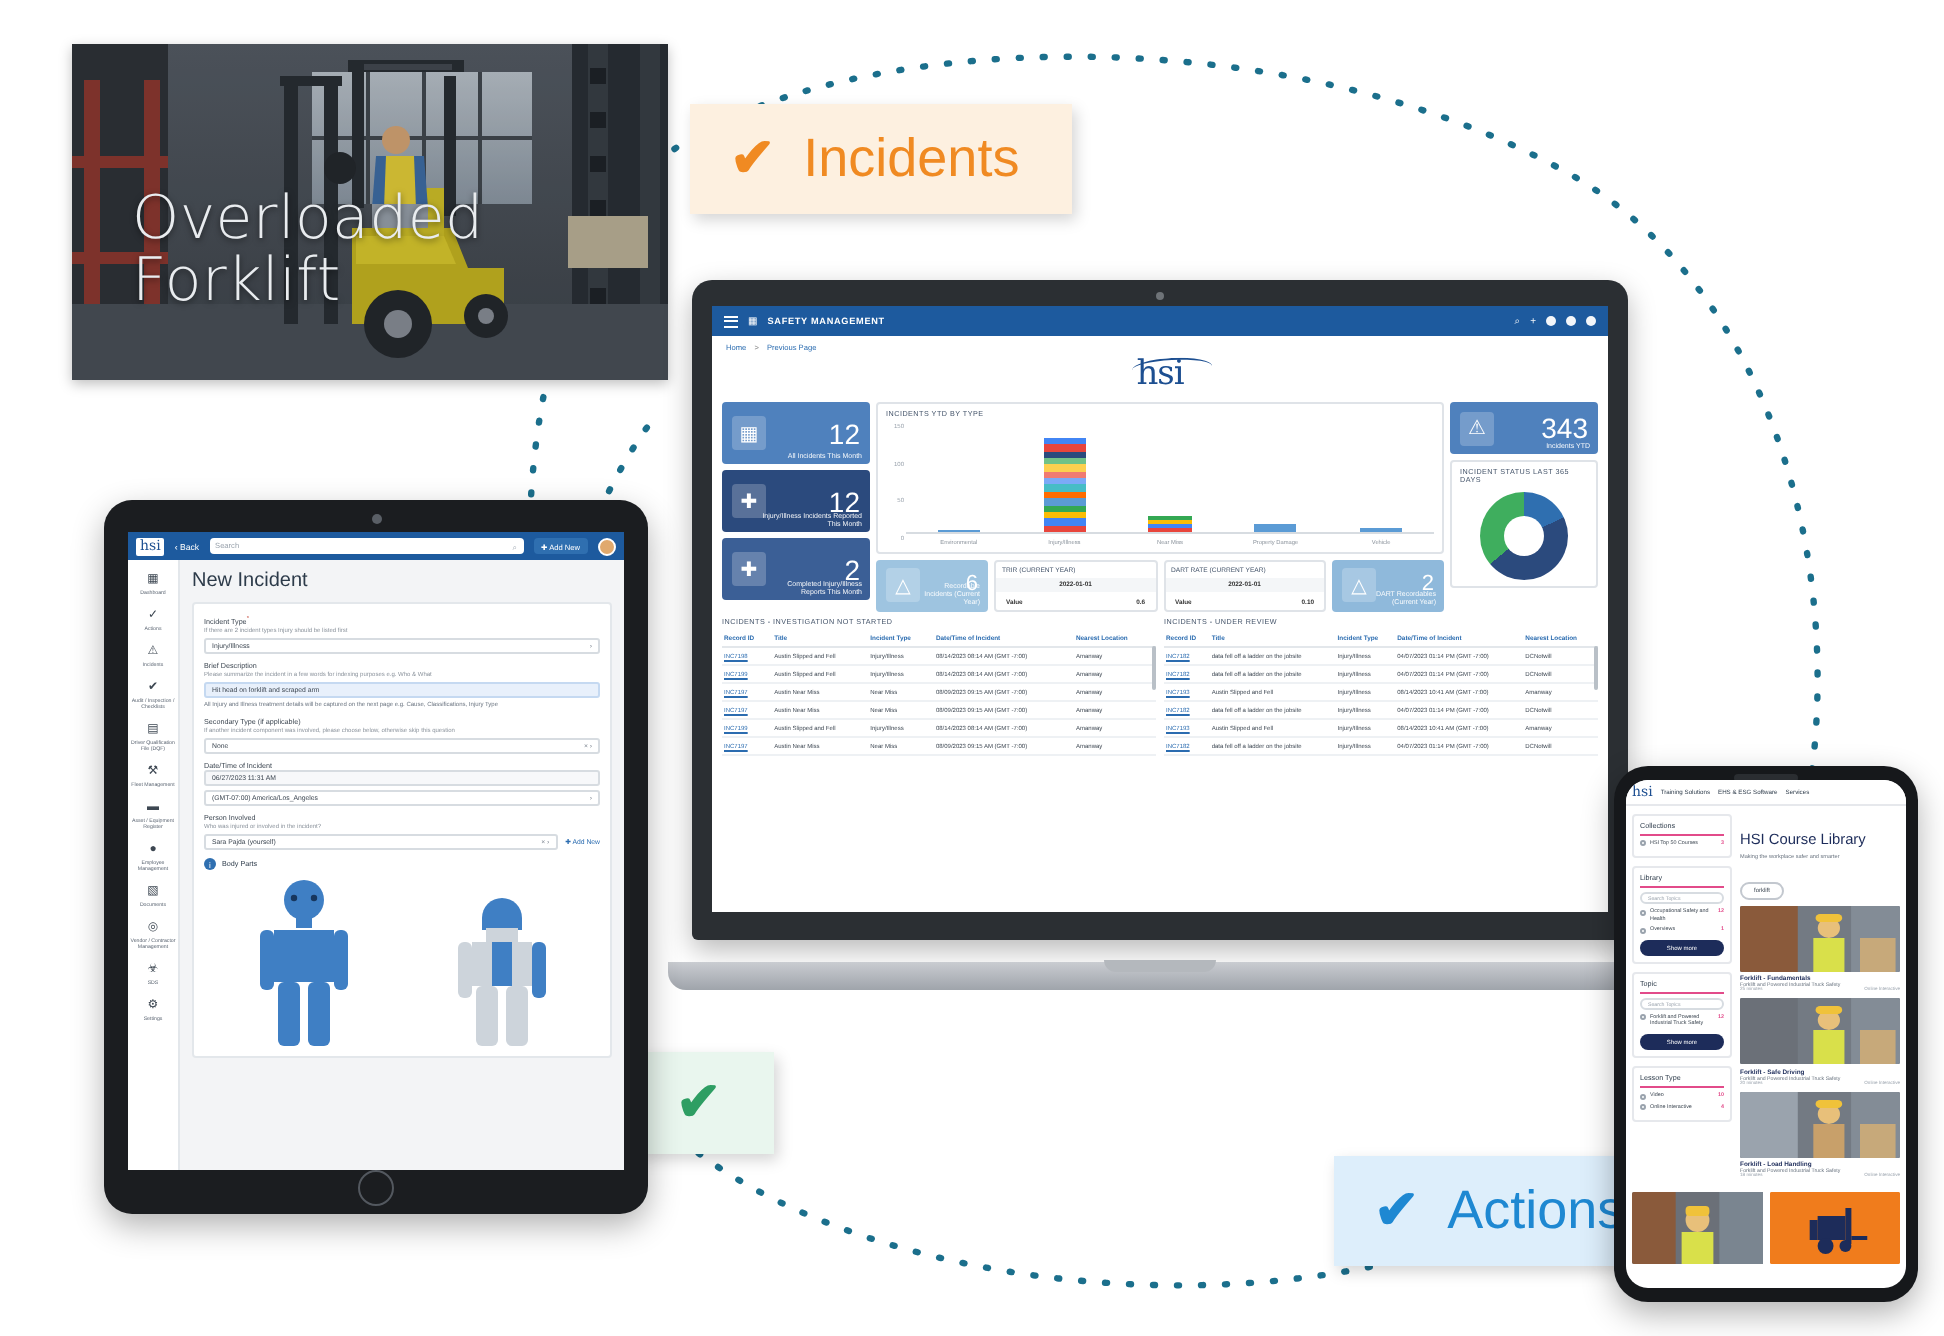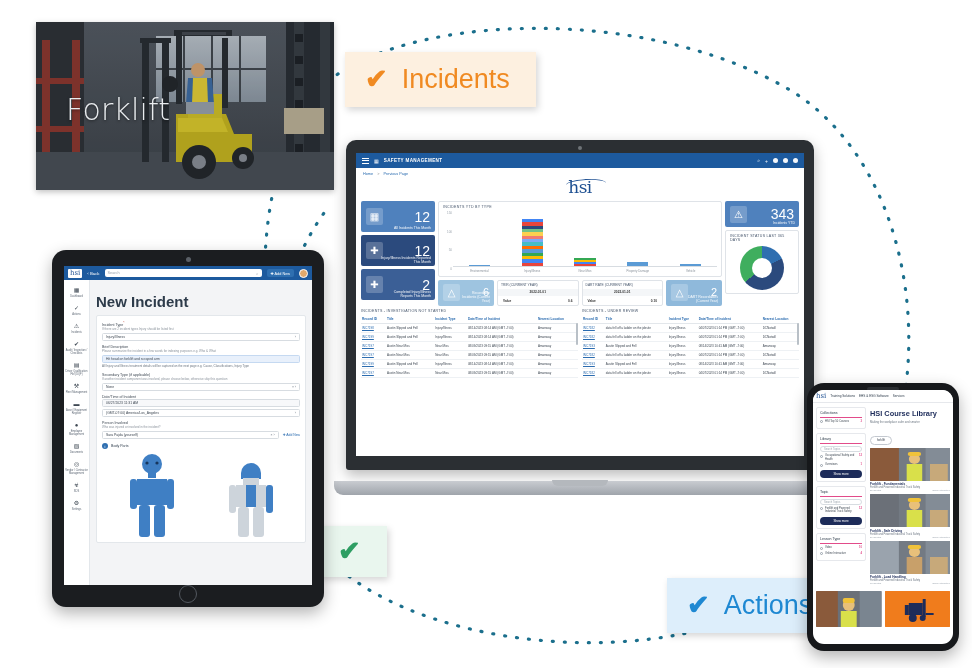--- a/index.html
+++ b/index.html
@@ -160,21 +160,21 @@
   .t-search .mag { margin-left:auto; color:#9aa3ad; font-size:4px;}
   .t-add { background:#2f6fb0; color:#fff; font-size:3.8px; padding:1.5px 4px; border-radius:2px; white-space:nowrap;}
   .t-avatar { width:9px;height:9px;border-radius:50%;background:#e0a96d;border:1px solid #fff;}
 
   .t-body { display:flex; height:305px; }
   .t-side { width:26px; background:#fff; border-right:.5px solid #e3e7eb; padding-top:3px; }
   .t-side .si { text-align:center; padding:3.5px 1px; color:#5b6572; }
   .t-side .si .g { font-size:6px; line-height:7px; color:#3d4752; }
   .t-side .si .n { font-size:2.6px; line-height:3px; margin-top:1px; }
   .t-main { flex:1; padding:5px 6px; overflow:hidden; }
-  .t-h1 { font-size:15px; color:#2d3b4a; font-weight:700; margin:8px 0 5px; }
+  .t-h1 { font-size:10px; color:#2d3b4a; font-weight:400; margin:0 0 5px; }
   .t-card { background:#fff; border:.5px solid #e3e7eb; border-radius:2px; padding:5px; }
   .fl { margin-bottom:4px; }
   .fl .lab { font-size:3.6px; color:#3d4752; }
   .fl .lab sup { color:#c0392b; }
   .fl .hint { font-size:3px; color:#8b939c; margin:1px 0 1.5px; line-height:3.6px;}
   .fl .inp { height:8px; border:.5px solid #d7dce1; border-radius:1.5px; background:#fff;
     font-size:3.4px; color:#3d4752; display:flex; align-items:center; padding:0 3px; }
   .fl .inp .caret { margin-left:auto; font-size:3.4px; color:#6b7581; }
   .fl .inp.filled { background:#e8f0fb; border-color:#c5d9f1; }
   .fl .note { font-size:3px; color:#6b7581; line-height:3.8px; margin:2px 0 0;}
@@ -199,21 +199,21 @@
   .p-left { width:50px; display:flex; flex-direction:column; gap:4px;}
   .p-box { border:.5px solid #e6e8ec; border-radius:2px; padding:3px; background:#fff;}
   .p-box h4 { margin:0 0 2px; font-size:3.6px; color:#2d3b4a; font-weight:400; border-bottom:.6px solid #e24b8a; padding-bottom:2px;}
   .p-search { height:6px;border:.5px solid #d7dce1;border-radius:6px;font-size:2.6px;color:#9aa3ad;
      display:flex;align-items:center;padding:0 3px;margin-bottom:2px;}
   .p-chk { display:flex; align-items:flex-start; gap:2px; font-size:2.7px; color:#3d4752; line-height:3.4px; margin:2px 0;}
   .p-chk .cb { width:3px;height:3px;border:.5px solid #9aa3ad;border-radius:50%;flex:none;margin-top:.4px;}
   .p-chk .cnt { margin-left:auto; color:#e24b8a; font-weight:700; }
   .p-more { background:#1d2c5a; color:#fff; font-size:3px; text-align:center; border-radius:6px; padding:2.2px 0; margin-top:3px;}
   .p-right { flex:1; }
-  .p-h1 { font-size:7.4px; color:#1d2c5a; font-weight:700; margin:2px 0 2px; white-space:nowrap;}
+  .p-h1 { font-size:7.4px; color:#1d2c5a; font-weight:400; margin:8px 0 2px; white-space:nowrap;}
   .p-sub { font-size:2.8px; color:#6b7581; margin-bottom:3px; }
   .p-tag { display:inline-block; border:.5px solid #c3c8cf; border-radius:7px; font-size:3px; color:#3d4752; padding:1.5px 6px; margin-bottom:3px;}
   .p-course { margin-bottom:3px; }
   .p-thumb { height:33px; border-radius:1px; position:relative; overflow:hidden; background:#7d848c;}
   .p-ctitle { font-size:3.2px; color:#1d2c5a; font-weight:700; margin-top:1.5px;}
   .p-cdesc { font-size:2.6px; color:#6b7581; }
   .p-cmeta { display:flex; justify-content:space-between; font-size:2.3px; color:#9aa3ad; }
   .p-bottom { display:flex; gap:3px; padding:0 3px; }
   .p-bottom > div { flex:1; height:36px; border-radius:1px; overflow:hidden; position:relative;}
 </style>
@@ -295,20 +295,21 @@
       <rect x="150" y="80" width="28" height="12" fill="#9aa3ad"></rect>
       <circle cx="134" cy="62" r="8" fill="#25292e"></circle>
 
       <circle cx="163" cy="140" r="17" fill="#25292e"></circle>
         <circle cx="163" cy="140" r="7" fill="#8a9099"></circle>
       <circle cx="207" cy="136" r="11" fill="#25292e"></circle>
         <circle cx="207" cy="136" r="4" fill="#8a9099"></circle>
       <rect x="0" y="0" width="298" height="168" fill="#000" opacity=".12"></rect>
     </svg>
     <div class="video-title">
+      <div>Overloaded</div>
       <div>Forklift</div>
     </div>
   </div>
 
   <div class="pill" id="pill-incidents">
     <span class="tick">✔</span>
     <span>Incidents</span>
   </div>
   <div class="pill" id="pill-reporting">
     <span class="tick">✔</span>

